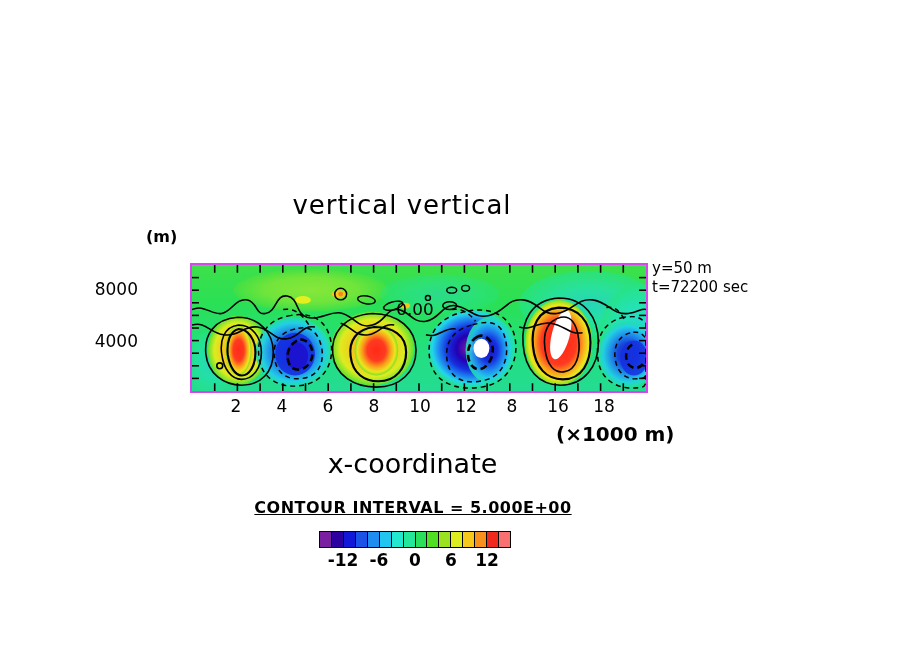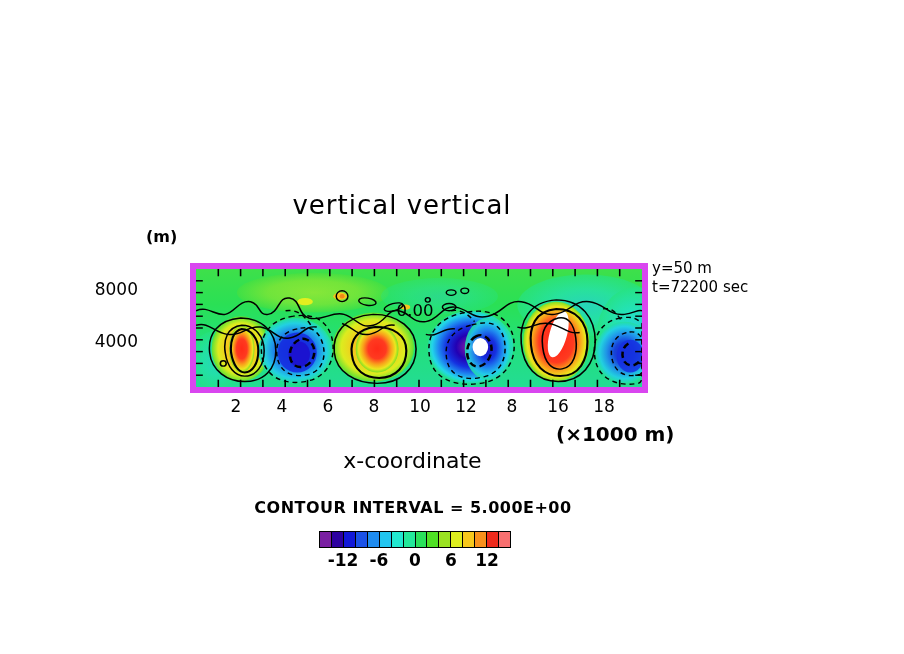--- a/index.html
+++ b/index.html
@@ -11,41 +11,41 @@
   
   #plot-title{position:absolute;left:0;top:190px;width:904px;text-align:center;
       font-size:26px;letter-spacing:1px;font-weight:400;}
   #plot-title .inner{display:inline-block;margin-left:-100px;}
 
   
   #yaxis-unit{position:absolute;left:146px;top:227px;font-size:16px;font-weight:700;}
 
   
   #plot-frame{position:absolute;left:190px;top:263px;width:458px;height:130px;
-      border:6px solid #d946ef;box-sizing:border-box;overflow:hidden;background:#22d84a;}
+      border:2px solid #d946ef;box-sizing:border-box;overflow:hidden;background:#22d84a;}
   #plot-canvas{position:absolute;left:0;top:0;width:100%;height:100%;}
 
   
   .ytick{position:absolute;font-size:17px;text-align:right;width:60px;}
 
   
   .xtick{position:absolute;top:396px;font-size:17px;text-align:center;width:30px;}
 
   #xaxis-unit{position:absolute;left:556px;top:422px;font-size:20px;font-weight:700;}
-  #xaxis-label{position:absolute;left:0;top:448px;width:904px;text-align:center;font-size:22px;}
+  #xaxis-label{position:absolute;left:0;top:448px;width:904px;text-align:center;font-size:27px;}
   #xaxis-label .inner{display:inline-block;margin-left:-79px;}
 
   
   #annotation{position:absolute;left:652px;top:259px;font-size:15px;line-height:19px;
       font-weight:400;white-space:nowrap;}
 
   
   #contour-interval{position:absolute;left:0;top:498px;width:904px;text-align:center;
       font-size:16px;font-weight:700;letter-spacing:.5px;}
-  #contour-interval .inner{display:inline-block;margin-left:-78px;}
+  #contour-interval .inner{display:inline-block;margin-left:-78px;text-decoration:underline;}
 
   
   #colorbar-wrap{position:absolute;left:319px;top:531px;}
   #colorbar{display:flex;border:1px solid #000;height:15px;width:190px;box-sizing:content-box;}
   #colorbar .sw{flex:1 1 auto;height:15px;border-right:1px solid #000;box-sizing:border-box;}
   #colorbar .sw:last-child{border-right:none;}
   #colorbar-labels{position:relative;height:22px;width:192px;margin-top:2px;}
   #colorbar-labels span{position:absolute;top:0;font-size:17px;font-weight:700;
       text-align:center;width:40px;margin-left:-20px;}
 </style>

